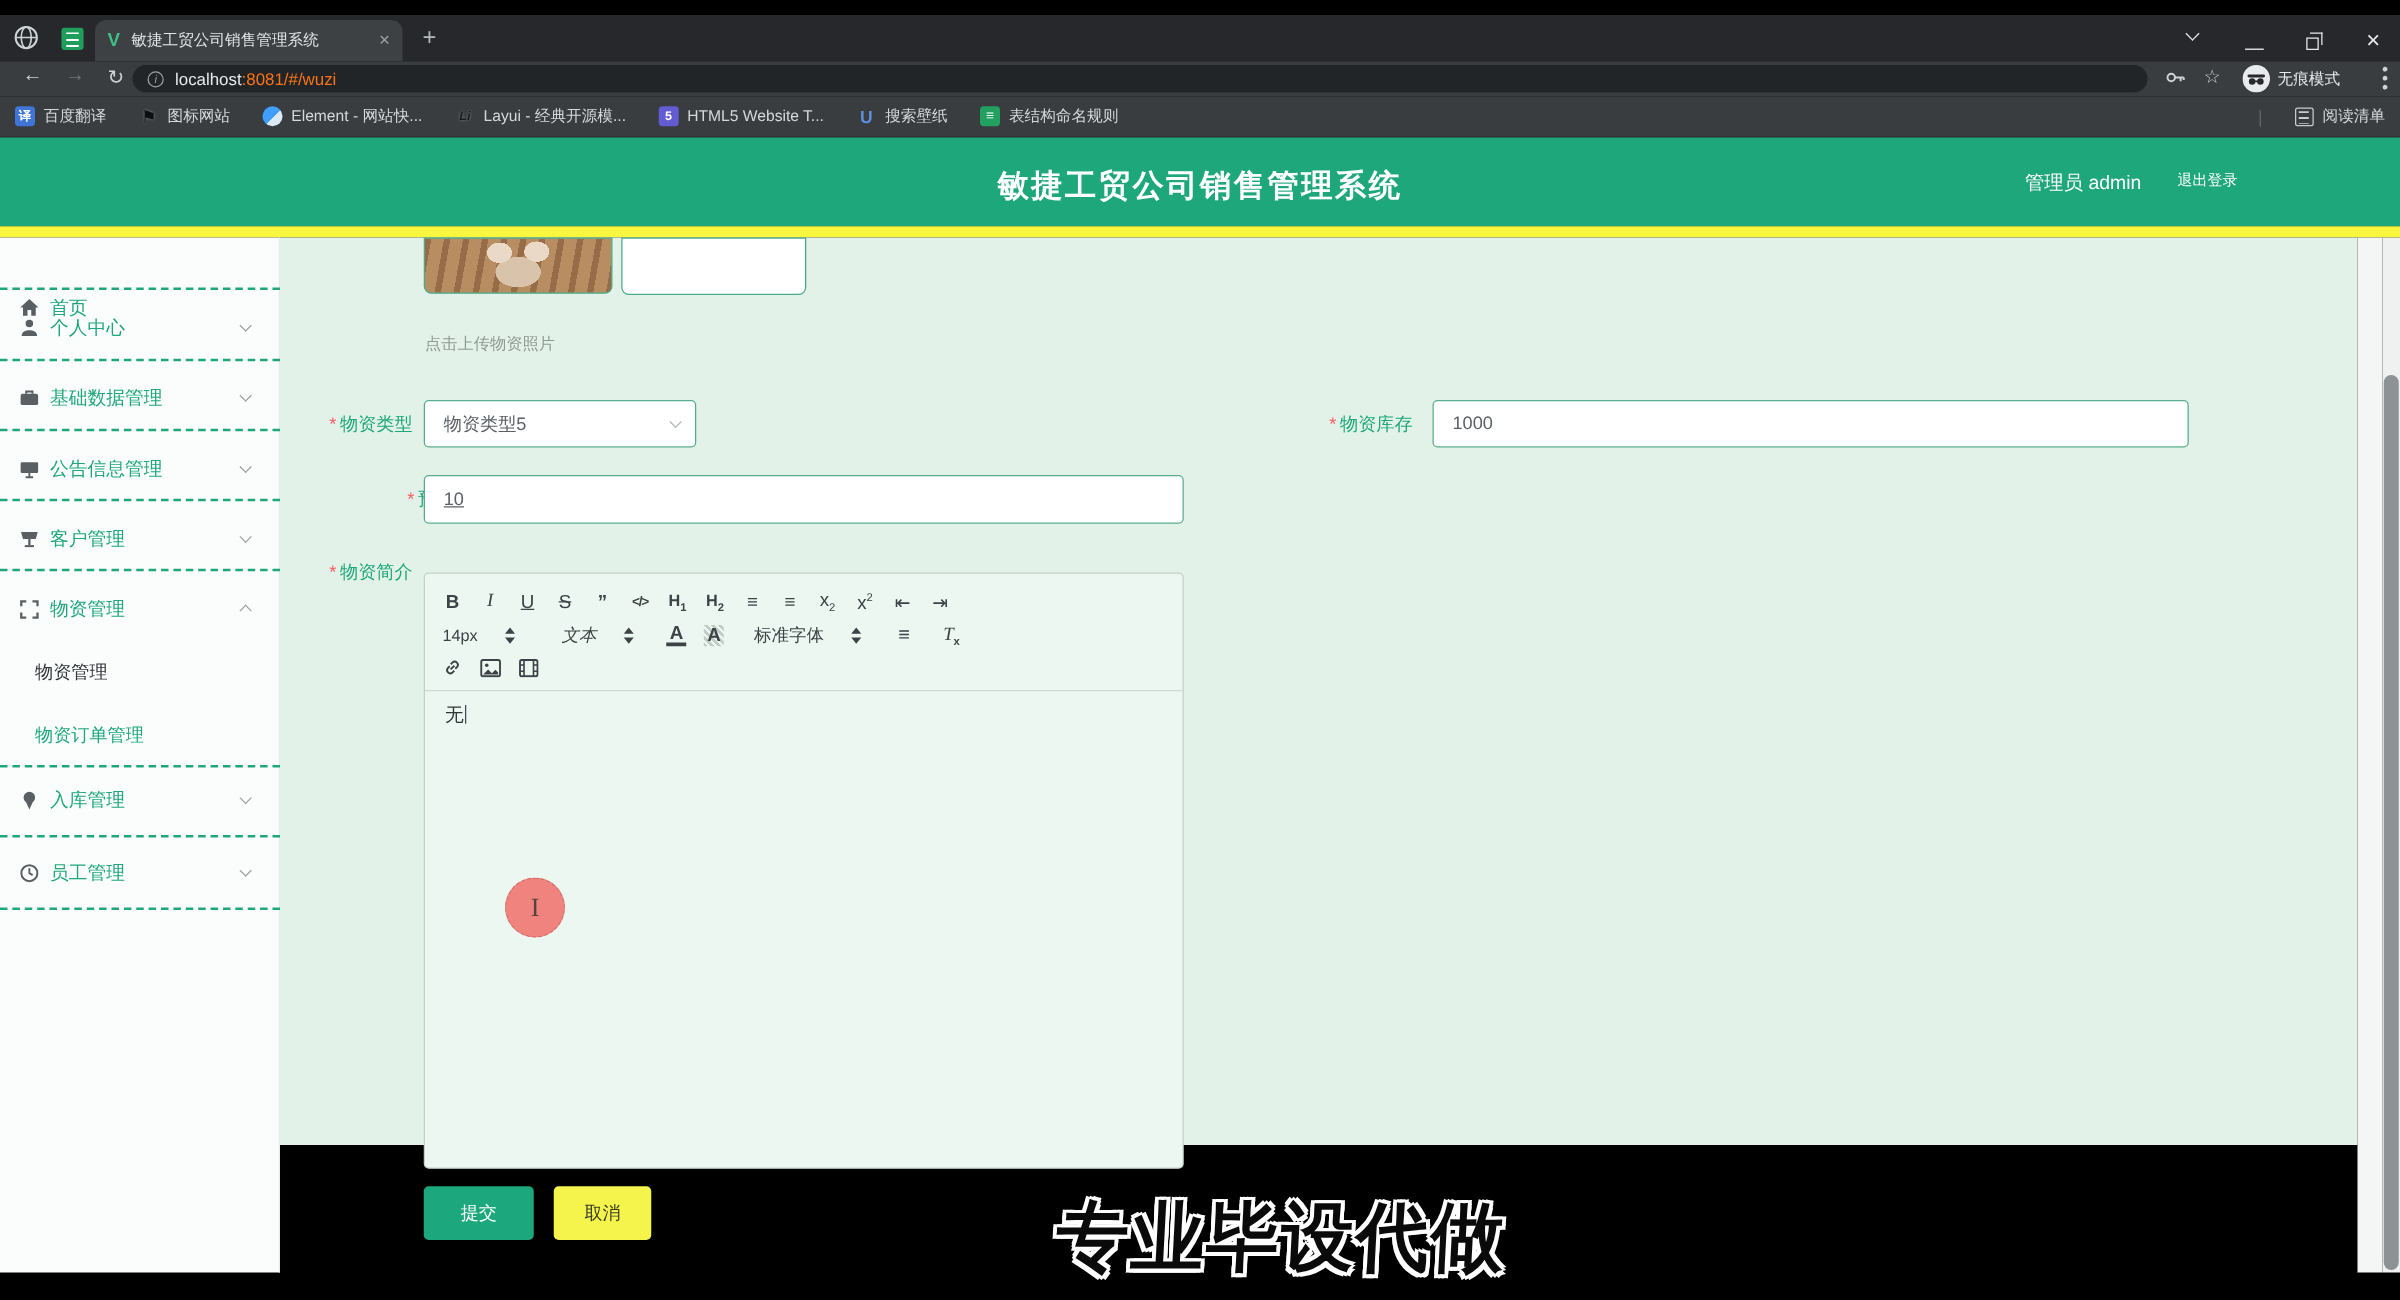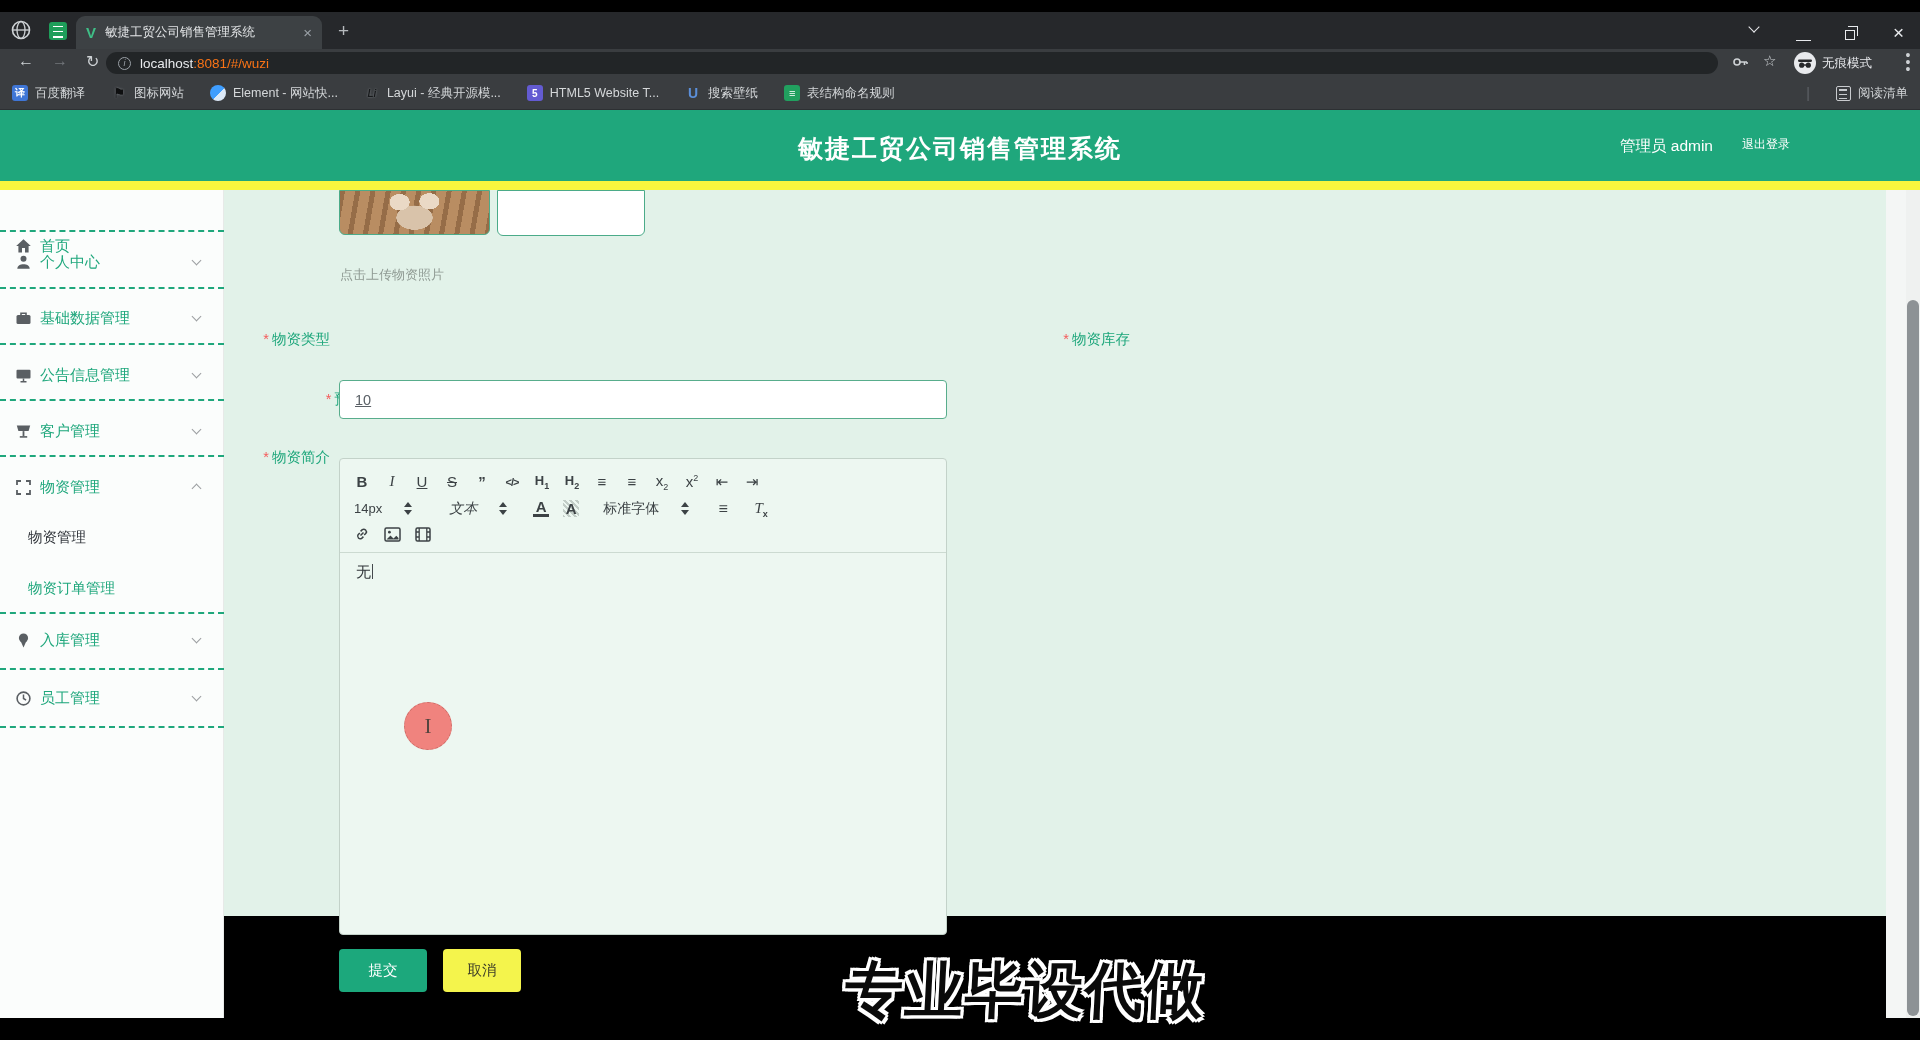--- a/index.html
+++ b/index.html
@@ -296,21 +296,28 @@
     </div>
     <div class="sep" style="top:536px;"></div>
   </div>
 
   <div class="main">
     <div class="thumb-cat"></div>
     <div class="thumb-blank"></div>
     <div class="uphint">点击上传物资照片</div>
 
     <div class="flabel" style="left:0;top:140px;width:106px;"><span class="req">*</span><span>物资类型</span></div>
+    <div class="ctl" style="left:115px;top:130px;width:218px;height:38px;">
+      <span>物资类型5</span>
+      <span class="dd"></span>
+    </div>
     <div class="flabel" style="left:790px;top:140px;width:116px;"><span class="req">*</span><span>物资库存</span></div>
+    <div class="ctl" style="left:922px;top:130px;width:605px;height:38px;">
+      <span>1000</span>
+    </div>
 
     <div class="flabel" style="left:0;top:200px;width:106px;margin-left:48px;"><span class="req">*</span><span>预警值</span></div>
     <div class="ctl" style="left:115px;top:190px;width:608px;height:39px;text-decoration:underline;">
       <span>10</span>
     </div>
 
     <div class="flabel" style="left:0;top:258px;width:106px;"><span class="req">*</span><span>物资简介</span></div>
     <div class="editor">
       <div class="etb">
         <div class="erow">

